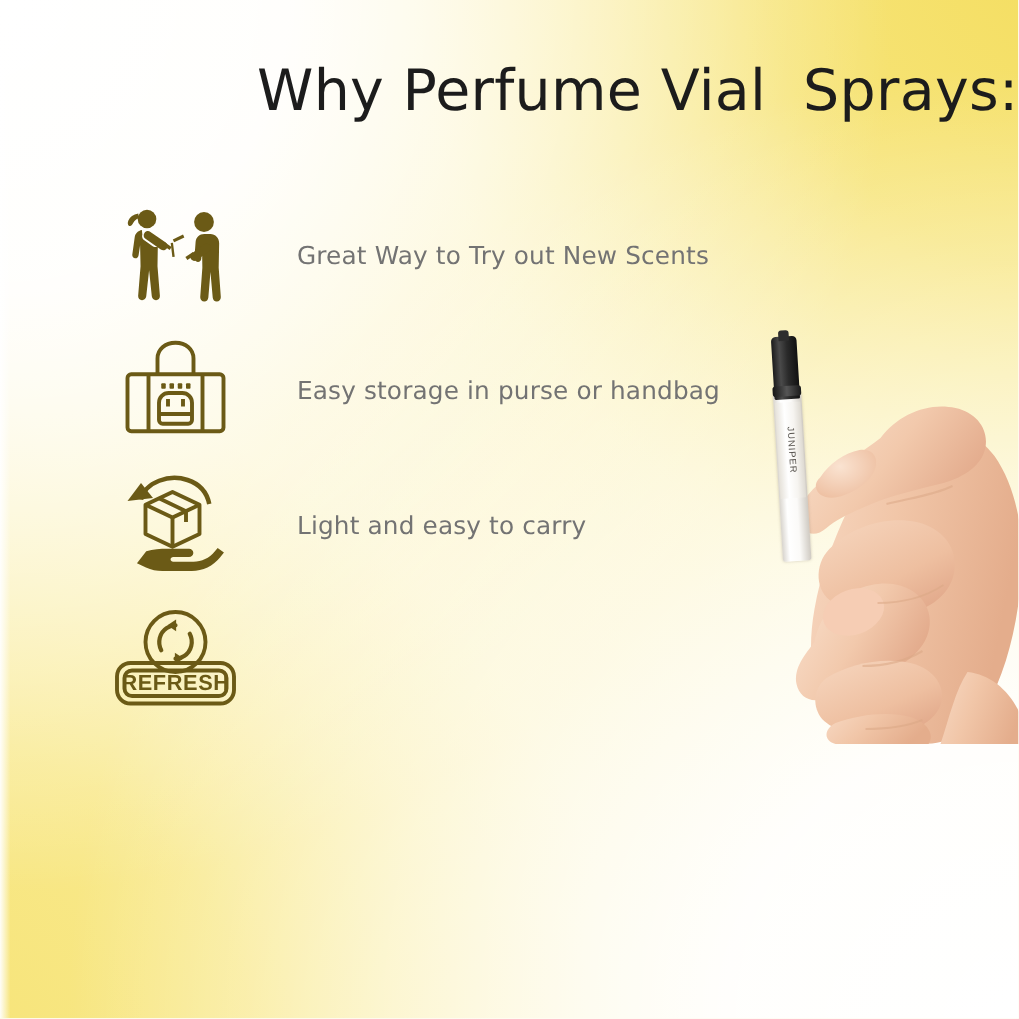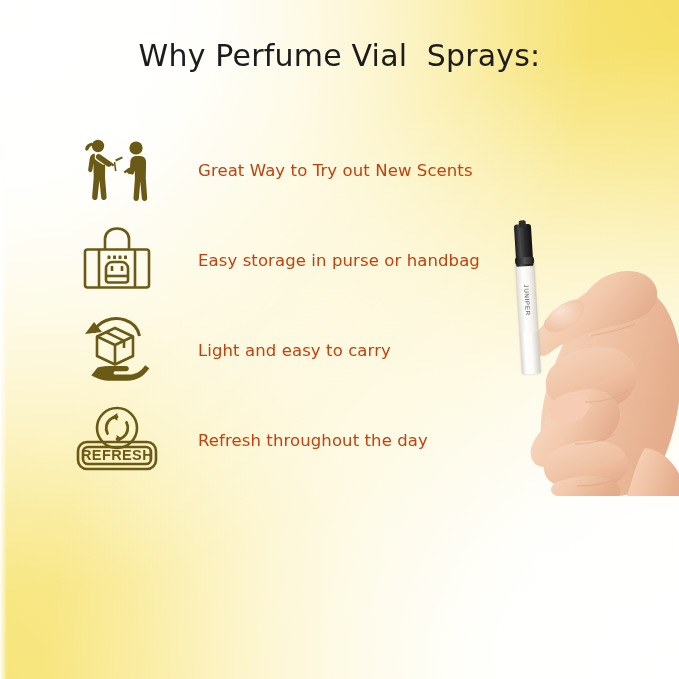--- a/index.html
+++ b/index.html
@@ -39,22 +39,22 @@
   .bg-edge-l {
     position: absolute; left:0; top:0; bottom:0; width: 7px;
     background: linear-gradient(to right, rgba(255,255,255,0.95), rgba(255,255,255,0));
   }
 
   
   .title {
     position: absolute;
     left: 0; right: 0;
     top: 38px;
-    text-align: center;
-    font-size: 30px;
+    text-align: right;
+    font-size: 38px;
     font-weight: 400;
     letter-spacing: 0.2px;
     color: #1c1c1c;
     white-space: pre;
   }
 
   
   .rows {
     position: absolute;
     left: 62px;
@@ -71,21 +71,21 @@
     width: 110px;
     height: 82px;
     display: flex;
     align-items: center;
     justify-content: center;
     flex: 0 0 110px;
   }
   .icon-cell svg { display: block; }
   .row-label {
     font-size: 16.5px;
-    color: #c2410c;
+    color: #737373;
     letter-spacing: 0.1px;
     padding-left: 26px;
     line-height: 1.2;
   }
 
   
   .photo {
     position: absolute;
     left: 495px;
     top: 196px;
@@ -270,21 +270,20 @@
           <polygon points="43.4,9.0 43.4,16.8 37.6,12.9" fill="#6b5a16"></polygon>
           <polygon points="42.6,38.9 42.6,31.1 48.4,35.0" fill="#6b5a16"></polygon>
 
           <g fill="none" stroke="#6b5a16" stroke-width="2.6">
             <rect x="4" y="38" width="78" height="27" rx="9"></rect>
             <rect x="9" y="43" width="68" height="17" rx="5"></rect>
           </g>
           <text x="43" y="56.2" text-anchor="middle" font-family="Liberation Sans, sans-serif" font-size="14.5" font-weight="700" letter-spacing="0.4" fill="#6b5a16">REFRESH</text>
         </svg>
       </div>
-      <div class="row-label">Refresh throughout the day</div>
     </div>
 
   </div>
 
   <div class="photo">
 
     <div class="vial">
       <div class="vial-body"></div>
       <div class="vial-label">
         <span>JUNIPER</span>

